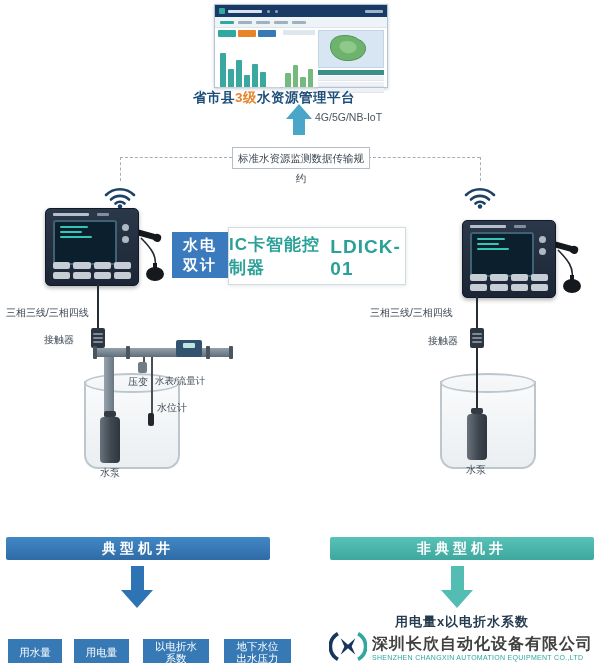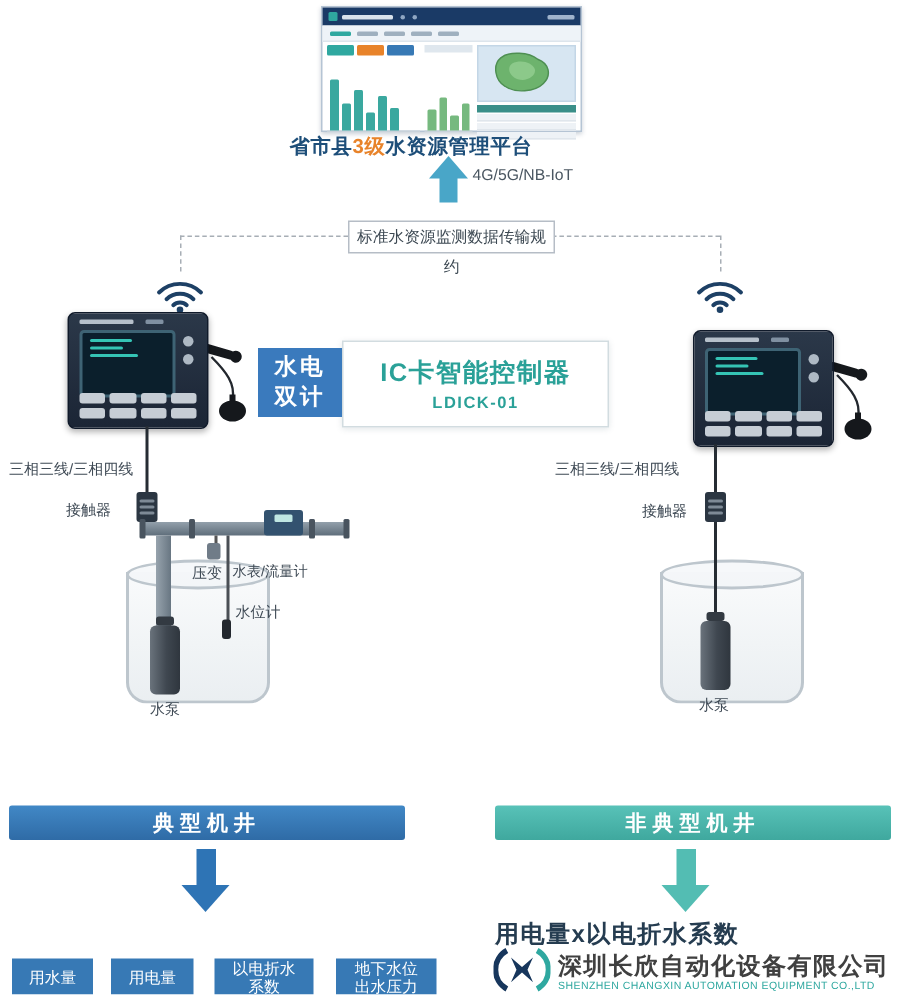--- a/index.html
+++ b/index.html
@@ -64,23 +64,23 @@
   .dev-keys{position:absolute;left:7px;bottom:6px;width:78px;display:grid;grid-template-columns:repeat(4,1fr);grid-gap:3px;}
   .dev-keys span{height:7px;background:#c6cdd5;border-radius:2px;}
 
   
   .mode-badge{width:56px;height:46px;color:#fff;font-weight:bold;font-size:15px;letter-spacing:2px;line-height:1.35;
               display:flex;align-items:center;justify-content:center;text-align:center;padding:0 11px;box-sizing:border-box;
               word-break:break-all;z-index:3;}
   .badge-blue{background:#3a7abd;}
   .badge-teal{background:#43b0a8;}
   .ctrl-box{left:228px;top:227px;width:176px;height:56px;background:#fff;border:1px solid #d2dce0;
-            box-shadow:0 1px 4px rgba(60,90,100,.15);display:flex;flex-direction:column;align-items:center;justify-content:center;z-index:2;}
+            box-shadow:0 1px 4px rgba(60,90,100,.15);display:flex;flex-direction:row;align-items:center;justify-content:center;z-index:2;}
   .ctrl-box .l1{font-size:17px;font-weight:bold;color:#2aa198;letter-spacing:1px;}
-  .ctrl-box .l2{font-size:11px;font-weight:bold;color:#2aa198;margin-top:3px;letter-spacing:1px;}
+  .ctrl-box .l2{font-size:19px;font-weight:bold;color:#2aa198;margin-top:3px;letter-spacing:1px;}
 
   
   .cable{width:2px;background:#262c33;z-index:3;}
   .contactor{width:14px;height:20px;background:#2b3642;border-radius:2px;z-index:3;display:flex;flex-direction:column;justify-content:center;gap:2px;padding:0 2px;box-sizing:border-box;}
   .contactor i{display:block;height:2px;background:#7e8a96;border-radius:1px;}
   .pipe-h{height:9px;background:linear-gradient(#93a0ab,#5f6e7b);border-radius:1px;z-index:2;}
   .pipe-v{width:10px;background:linear-gradient(90deg,#97a3ad,#687682);z-index:2;}
   .flange{width:4px;height:13px;background:#49545f;border-radius:1px;z-index:3;}
   .flow-meter{left:176px;top:340px;width:26px;height:17px;background:#33526f;border-radius:2px;z-index:3;}
   .flow-meter::before{content:"";position:absolute;left:7px;top:3px;width:12px;height:5px;background:#bfe6e2;border-radius:1px;}
@@ -102,21 +102,21 @@
 
   
   .banner{height:23px;border-radius:2px;color:#fff;font-weight:bold;font-size:14px;letter-spacing:4px;
           display:flex;align-items:center;justify-content:center;}
   .banner-blue{background:linear-gradient(#4188c6,#2f6ba6);}
   .banner-teal{background:linear-gradient(#58c2b8,#3fa89e);}
   .dn-shaft{width:13px;height:24px;}
   .dn-head{width:0;height:0;border-left:16px solid transparent;border-right:16px solid transparent;}
   .metric-box{background:#3779b5;color:#fff;font-size:10.5px;line-height:1.15;text-align:center;
               display:flex;align-items:center;justify-content:center;padding:0 8px;box-sizing:border-box;height:26px;}
-  .formula{left:330px;top:613px;width:264px;font-size:16px;font-weight:bold;color:#253c50;letter-spacing:1px;}
+  .formula{left:330px;top:613px;width:264px;text-align:center;font-size:13px;font-weight:bold;color:#253c50;letter-spacing:1px;}
 
   
   .company-cn{left:372px;top:634px;font-size:16px;font-weight:bold;color:#404040;letter-spacing:1px;}
   .company-en{left:372px;top:654px;font-size:7px;color:#2fa8a0;letter-spacing:.3px;}
 </style>
 </head>
 <body>
 
 <div class="stage">
 

